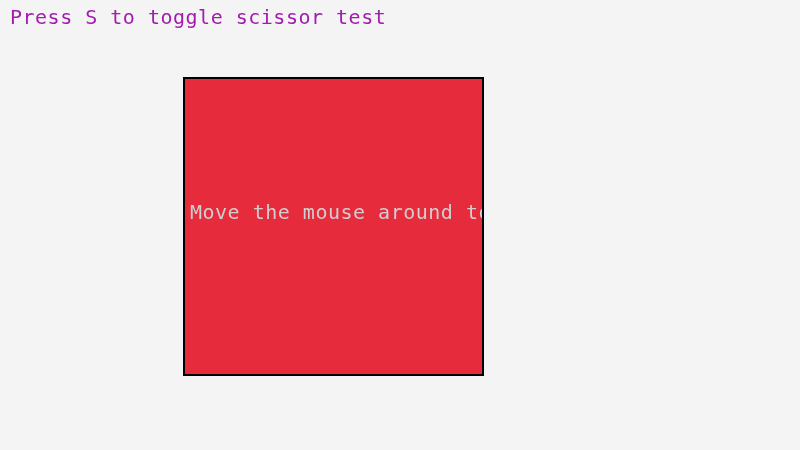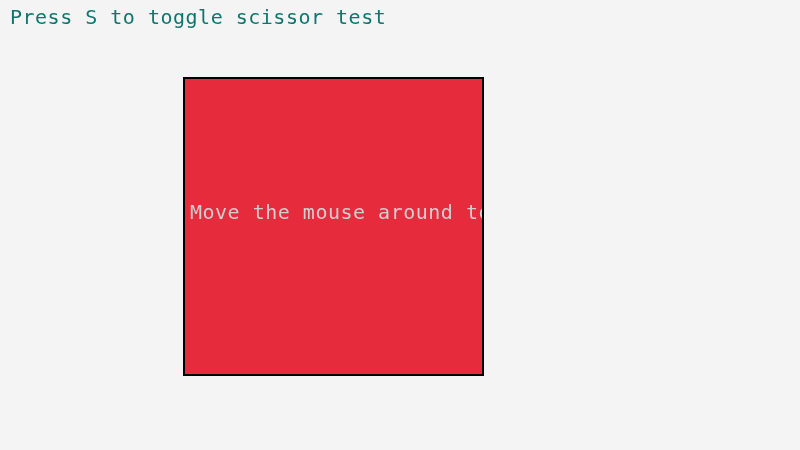--- a/index.html
+++ b/index.html
@@ -29,21 +29,21 @@
 
   
   #hint-text {
     position: absolute;
     left: 10px;
     top: 5px;
     font-family: "DejaVu Sans Mono", monospace;
     font-size: 20px;
     line-height: 24px;
     letter-spacing: 0.5px;
-    color: #0f766e;
+    color: #a21caf;
     white-space: pre;
     user-select: none;
   }
 
   
   #scissor-area {
     position: absolute;
     left: 183px;
     top: 77px;
     width: 297px;

